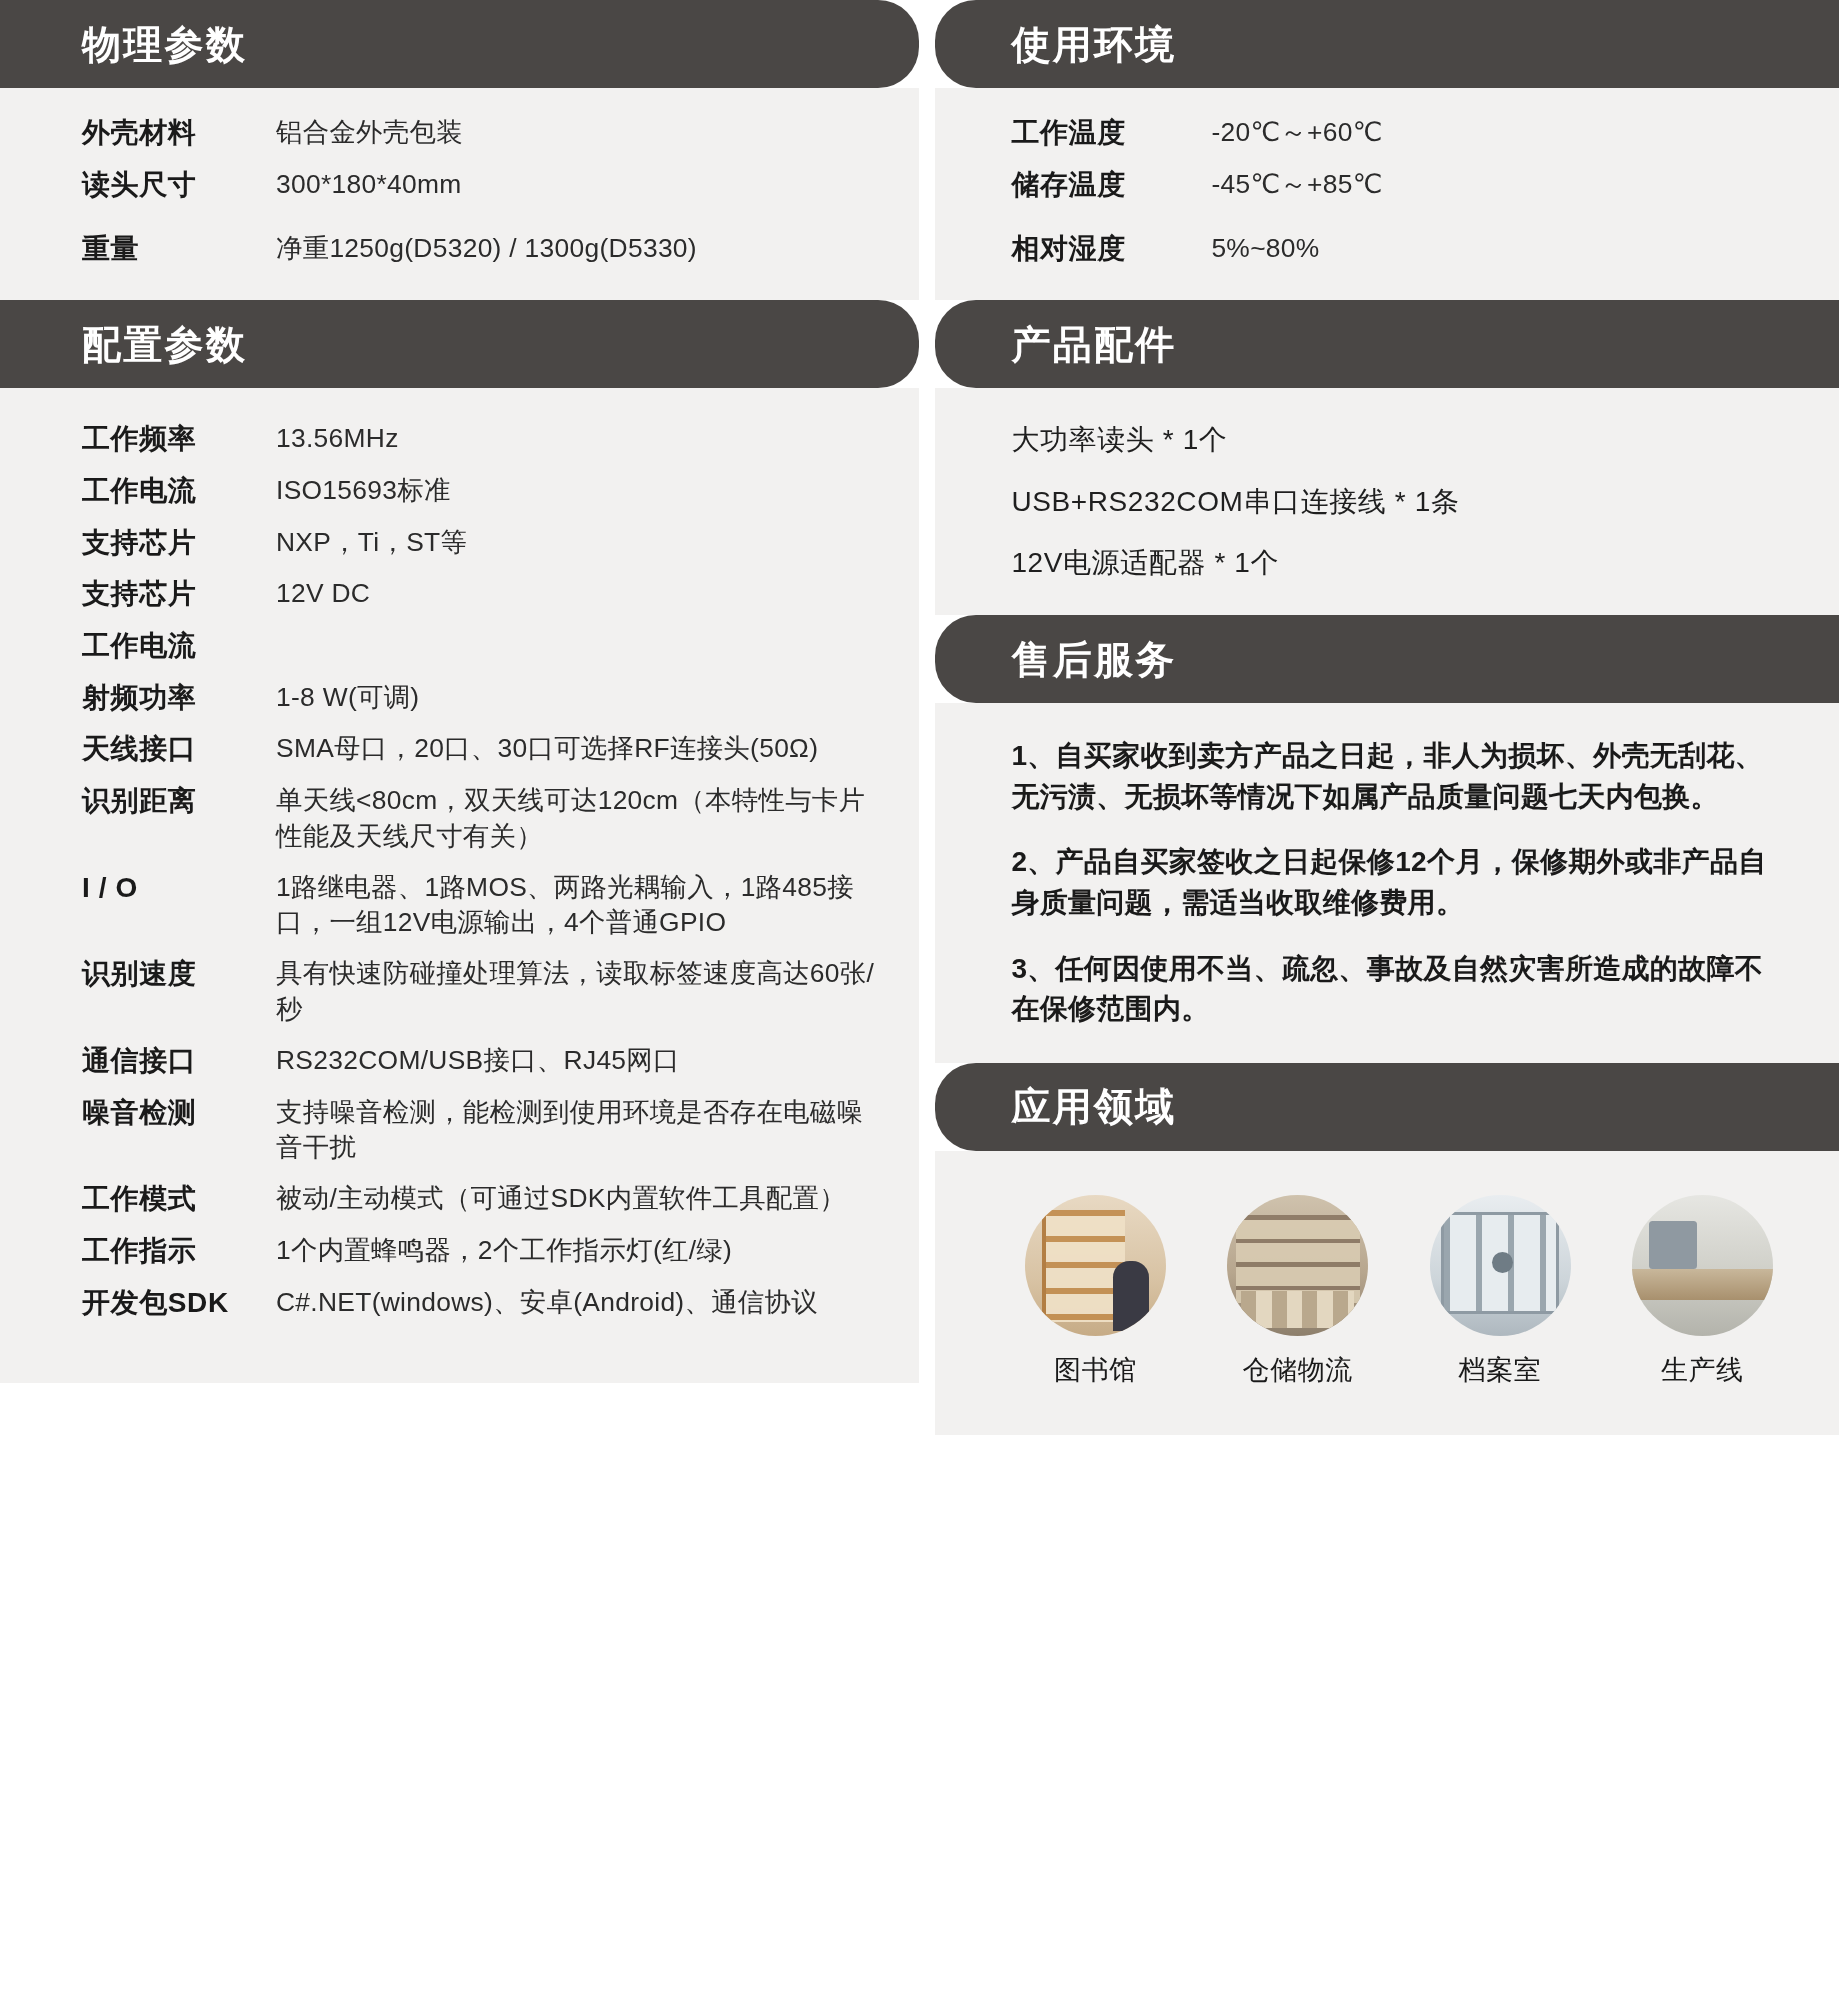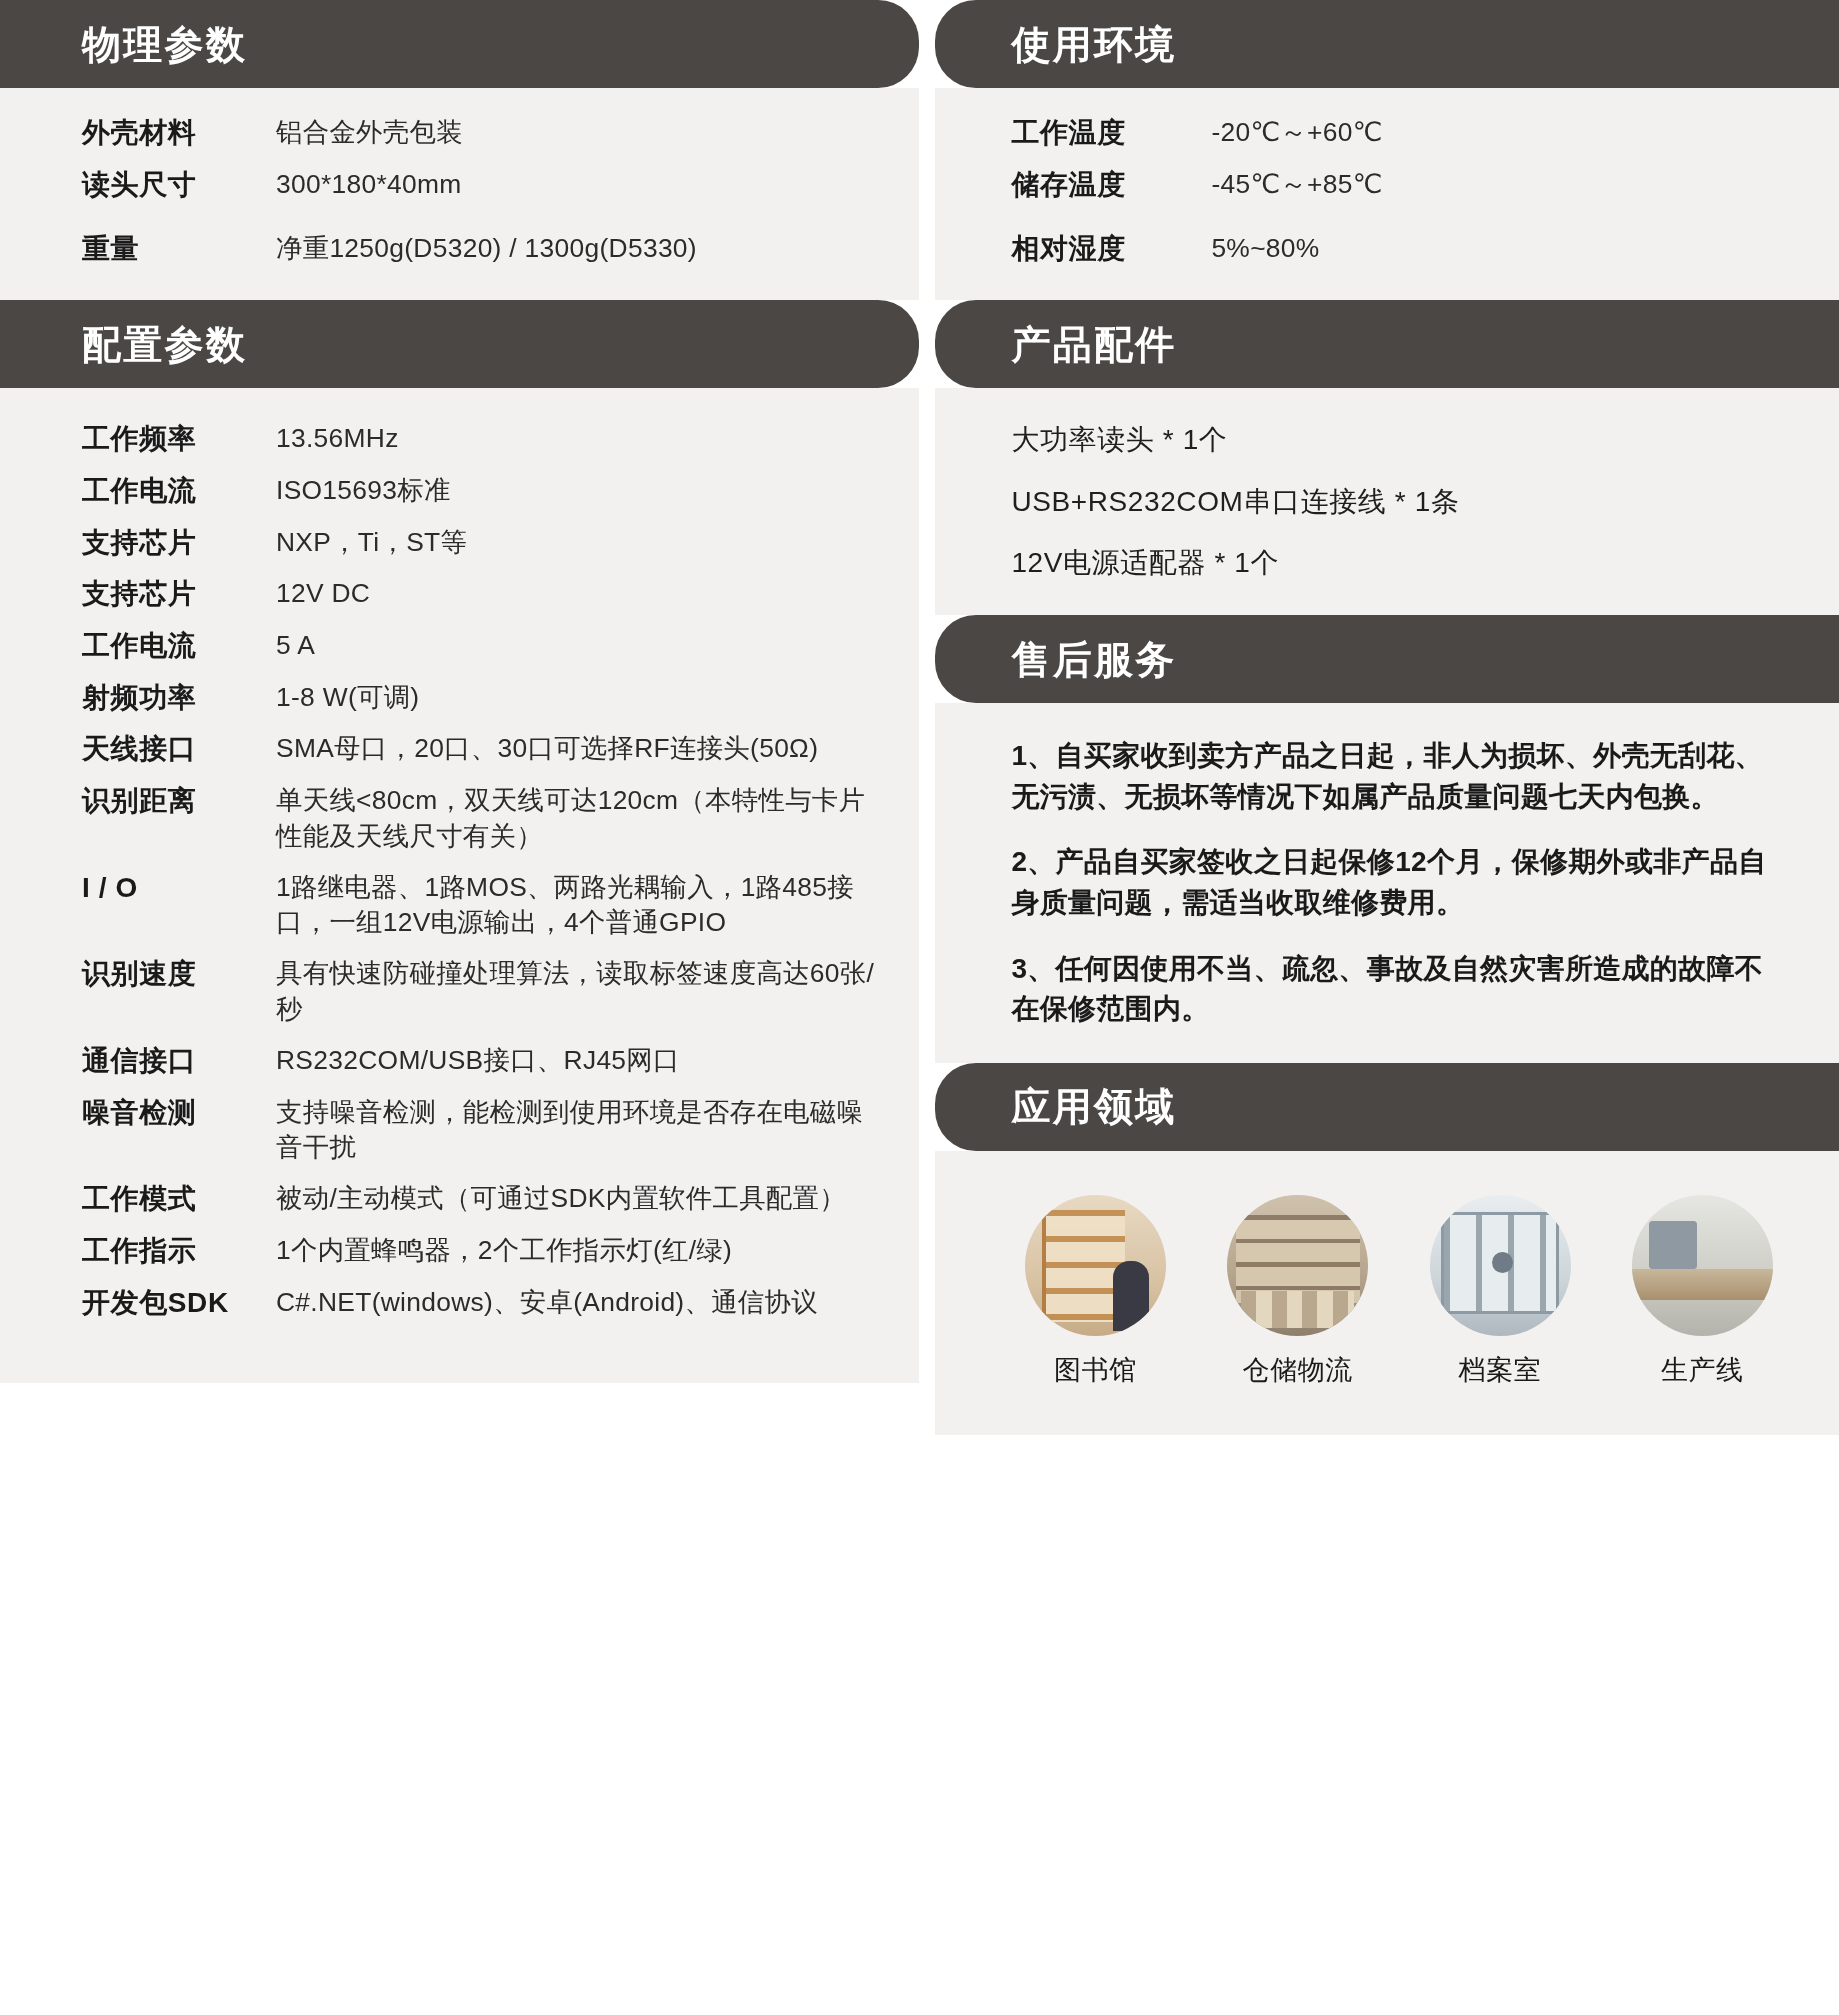--- a/index.html
+++ b/index.html
@@ -271,21 +271,20 @@
       <div class="spec-row">
         <div class="spec-label">支持芯片</div>
         <div class="spec-value">NXP，Ti，ST等</div>
       </div>
       <div class="spec-row">
         <div class="spec-label">支持芯片</div>
         <div class="spec-value">12V  DC</div>
       </div>
       <div class="spec-row">
         <div class="spec-label">工作电流</div>
-        <div class="spec-value">5 A</div>
       </div>
       <div class="spec-row">
         <div class="spec-label">射频功率</div>
         <div class="spec-value">1-8 W(可调)</div>
       </div>
       <div class="spec-row">
         <div class="spec-label">天线接口</div>
         <div class="spec-value">SMA母口，20口、30口可选择RF连接头(50Ω)</div>
       </div>
       <div class="spec-row">

